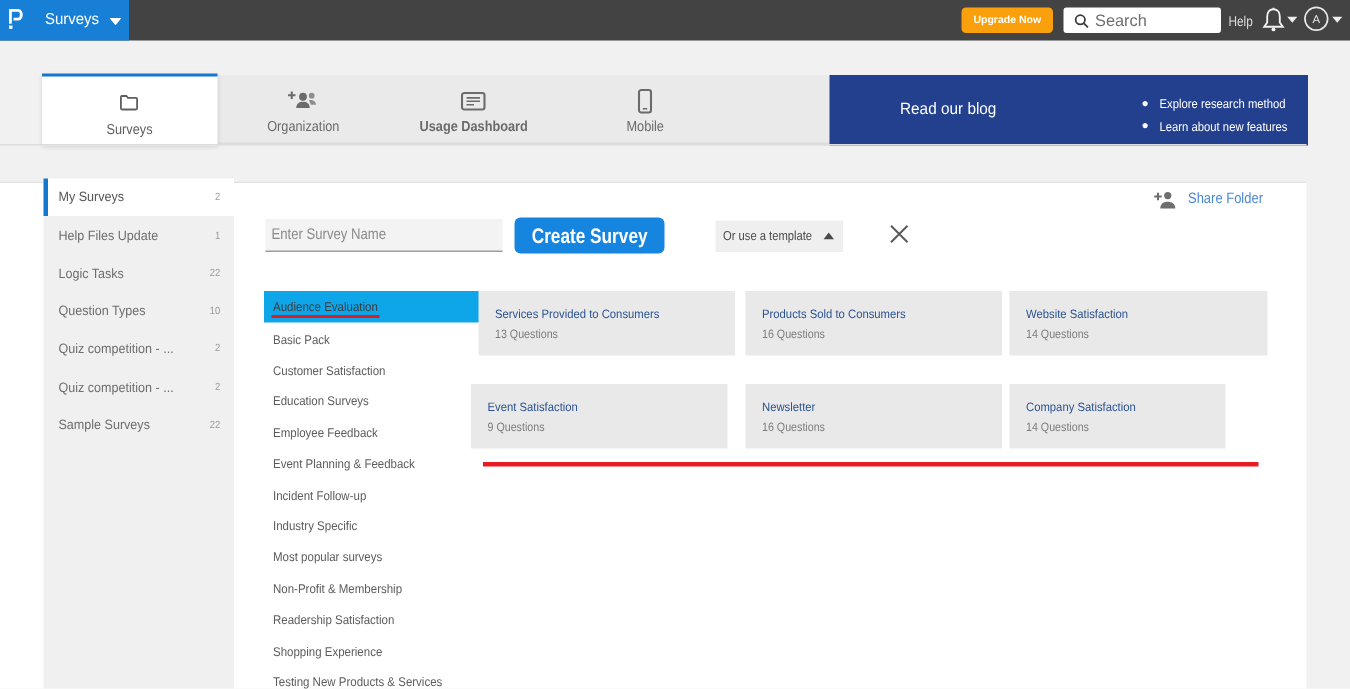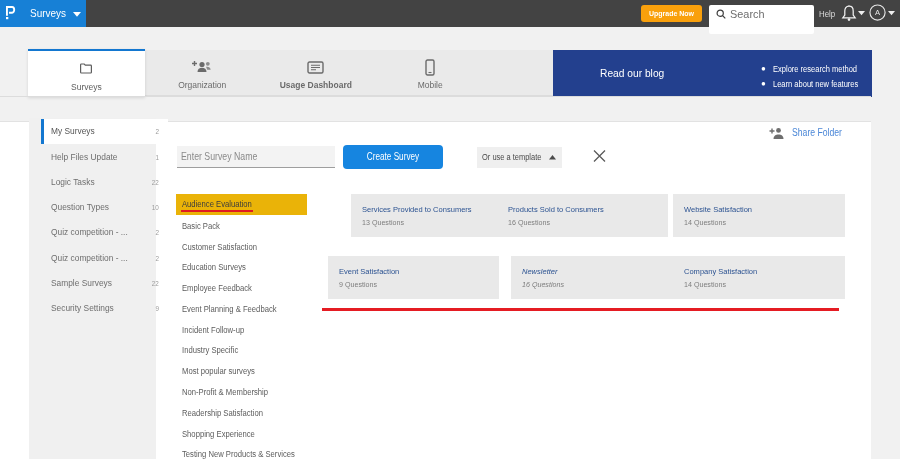--- a/index.html
+++ b/index.html
@@ -6,21 +6,21 @@
 html,body { width:900px; height:459px; background:#f1f1f1; font-family:"Liberation Sans", sans-serif; overflow:hidden; }
 .abs { position:absolute; }
 .nx { display:inline-block; white-space:nowrap; transform-origin:0 50%; }
 .nc { display:inline-block; white-space:nowrap; transform-origin:50% 50%; }
 
 
 #topbar { position:absolute; left:0; top:0; width:900px; height:27px; background:#434343; }
 #logoarea { position:absolute; left:0; top:0; width:86px; height:27px; background:#1780d6; }
 #brand { position:absolute; left:29.5px; top:7px; color:#fff; font-size:10.5px; transform:scaleX(0.95); }
 #upgrade { position:absolute; left:641px; top:5px; width:61px; height:17px; background:#f9a00c; border-radius:3px; color:#fff; font-size:7px; font-weight:bold; text-align:center; line-height:17px; }
-#search { position:absolute; left:709px; top:5px; width:105px; height:29px; background:#fff; border-radius:2px; }
+#search { position:absolute; left:709px; top:5px; width:105px; height:17px; background:#fff; border-radius:2px; }
 #search .ph { position:absolute; left:21px; top:2.5px; font-size:11px; color:#6e6e6e; transform:scaleX(0.99); }
 #help { position:absolute; left:818.5px; top:7.5px; color:#ddd; font-size:9.4px; }
 #help span { transform:scaleX(0.84); }
 
 
 .tab { position:absolute; text-align:center; }
 .tab .lbl { position:absolute; width:100%; top:28.5px; font-size:9.6px; color:#6b6b6b; }
 .tab .lbl span { transform:scaleX(0.885); }
 #tab-active { left:28px; top:49px; width:117px; height:48px; background:#fff; border-top:2.5px solid #1377d0; box-shadow:0 1px 3px rgba(0,0,0,0.12); }
 #tab-active .lbl { top:29.5px; color:#5e5e5e; }
@@ -30,38 +30,38 @@
 #blogbox .title { position:absolute; left:47px; top:16.5px; color:#fff; font-size:11px; transform:scaleX(0.93); transform-origin:0 0; white-space:nowrap; }
 #blogbox .b1, #blogbox .b2 { position:absolute; left:164px; color:#fff; font-size:8.5px; white-space:nowrap;margin-left:44px; }
 #blogbox .b1 { top:13.5px; } #blogbox .b2 { top:28.5px; }
 #blogbox .bt { display:inline-block; transform:scaleX(0.885); transform-origin:0 50%; }
 
 
 #main { position:absolute; left:0; top:121px; width:871px; height:338px; background:#fff; }
 
 
 #sidebar { position:absolute; left:29px; top:118px; width:127px; height:341px; background:#f0f0f0; }
-.srow { position:absolute; left:12px; width:127px; height:25px; font-size:9px; color:#6e6e6e; }
+.srow { position:absolute; left:0; width:127px; height:25px; font-size:9px; color:#6e6e6e; }
 .srow .nm { position:absolute; left:10px; top:7px; white-space:nowrap; transform:scaleX(0.93); transform-origin:0 0; }
 .srow .ct { position:absolute; right:9px; top:9px; font-size:7px; color:#9a9a9a; transform:scaleX(0.9); transform-origin:100% 0; }
 .srow.active { background:#fff; border-left:3px solid #1377d0; color:#555; }
 .srow.active .nm { left:7px; }
 
 
 #sharefolder { position:absolute; left:792px; top:127px; font-size:10px; color:#4b87d7; white-space:nowrap; transform:scaleX(0.865); transform-origin:0 0; }
 #surveyname { position:absolute; left:177px; top:146px; width:158px; height:21.5px; background:#f3f3f3; border-bottom:1.5px solid #9e9e9e;text-align:center; }
 #surveyname span { position:absolute; left:3.5px; top:4.5px; font-size:10.3px; color:#8a8a8a; white-space:nowrap; transform:scaleX(0.85); transform-origin:0 0; }
-#createbtn { position:absolute; left:343px; top:145px; width:100px; height:24px; background:#1685e0; border-radius:4px; color:#fff; font-size:10px; font-weight:normal; text-align:center; line-height:24px; }
+#createbtn { position:absolute; left:343px; top:145px; width:100px; height:24px; background:#1685e0; border-radius:4px; color:#fff; font-size:14px; font-weight:bold; text-align:center; line-height:24px; }
 #createbtn span { display:inline-block; transform:scaleX(0.82); }
 #tmpl-dd { position:absolute; left:477px; top:147px; width:85px; height:21px; background:#efefef; font-size:8.7px; color:#4a4a4a; line-height:21px; }
 #tmpl-dd .tx { position:absolute; left:5px; top:0; white-space:nowrap; transform:scaleX(0.86); transform-origin:0 50%; }
 
 
 .titem { position:absolute; left:182px; font-size:8.4px; color:#5c5c5c; white-space:nowrap; transform:scaleX(0.915); transform-origin:0 0; }
-#tsel { position:absolute; left:176px; top:194px; width:131px; height:21px; background:#eab308; }
+#tsel { position:absolute; left:176px; top:194px; width:147px; height:21px; background:#0ea5e9; }
 #tsel .titem { left:6px; top:5px; color:#3c3c3c; }
 #tsel .red { position:absolute; left:5px; top:16px; width:72px; height:2px; background:#e01b22; }
 
 
 .card { position:absolute; width:171px; height:43px; background:#e9e9e9; }
 .card .t { position:absolute; left:11px; top:10.5px; font-size:8.1px; font-weight:normal; color:#2b5291; white-space:nowrap; transform:scaleX(0.93); transform-origin:0 0; }
 .card .q { position:absolute; left:11px; top:24px; font-size:8.1px; color:#7d7d7d; white-space:nowrap; transform:scaleX(0.88); transform-origin:0 0; }
 #redline { position:absolute; left:322px; top:308px; width:517px; height:3px; background:#e51c23; }
 </style>
 </head>
@@ -165,24 +165,20 @@
       <span class="nm">Quiz competition - ...</span>
       <span class="ct">2</span>
     </div>
   <div class="srow" style="top:128px;">
       <span class="nm">Quiz competition - ...</span>
       <span class="ct">2</span>
     </div>
   <div class="srow" style="top:153px;">
       <span class="nm">Sample Surveys</span>
       <span class="ct">22</span>
-    </div>
-  <div class="srow" style="top:178px;">
-      <span class="nm">Security Settings</span>
-      <span class="ct">9</span>
     </div>
 </div>
 
 <svg class="abs" style="left:769px;top:127px" width="16" height="13" viewBox="0 0 16 13">
   <circle cx="9.5" cy="3.4" r="2.4" fill="#6e6e6e"></circle>
   <path d="M4.5 12 C4.5 8.8 6.8 7.5 9.5 7.5 C12.2 7.5 14.5 8.8 14.5 12 Z" fill="#6e6e6e"></path>
   <path d="M3 1.5 L3 6.5 M0.5 4 L5.5 4" stroke="#6e6e6e" stroke-width="1.4"></path>
 </svg>
 <div id="sharefolder">Share Folder</div>
 
@@ -210,37 +206,37 @@
 <div class="titem" style="top:283px;">Employee Feedback</div>
 <div class="titem" style="top:304px;">Event Planning &amp; Feedback</div>
 <div class="titem" style="top:325px;">Incident Follow-up</div>
 <div class="titem" style="top:345px;">Industry Specific</div>
 <div class="titem" style="top:366px;">Most popular surveys</div>
 <div class="titem" style="top:387px;">Non-Profit &amp; Membership</div>
 <div class="titem" style="top:408px;">Readership Satisfaction</div>
 <div class="titem" style="top:429px;">Shopping Experience</div>
 <div class="titem" style="top:449px;">Testing New Products &amp; Services</div>
 
-<div class="card" style="left:319px;top:194px;margin-left:32px;">
+<div class="card" style="left:319px;top:194px;">
     <div class="t">Services Provided to Consumers</div>
     <div class="q">13 Questions</div>
   </div>
 <div class="card" style="left:497px;top:194px;">
     <div class="t">Products Sold to Consumers</div>
     <div class="q">16 Questions</div>
   </div>
 <div class="card" style="left:673px;top:194px;width:172px;">
     <div class="t">Website Satisfaction</div>
     <div class="q">14 Questions</div>
   </div>
-<div class="card" style="left:328px;top:256px;">
+<div class="card" style="left:314px;top:256px;">
     <div class="t">Event Satisfaction</div>
     <div class="q">9 Questions</div>
   </div>
-<div class="card" style="left:511px;top:256px;font-style:italic;">
+<div class="card" style="left:497px;top:256px;">
     <div class="t">Newsletter</div>
     <div class="q">16 Questions</div>
   </div>
-<div class="card" style="left:673px;top:256px;width:172px;">
+<div class="card" style="left:673px;top:256px;width:144px;">
     <div class="t">Company Satisfaction</div>
     <div class="q">14 Questions</div>
   </div>
 <div id="redline"></div>
 
 </body></html>

